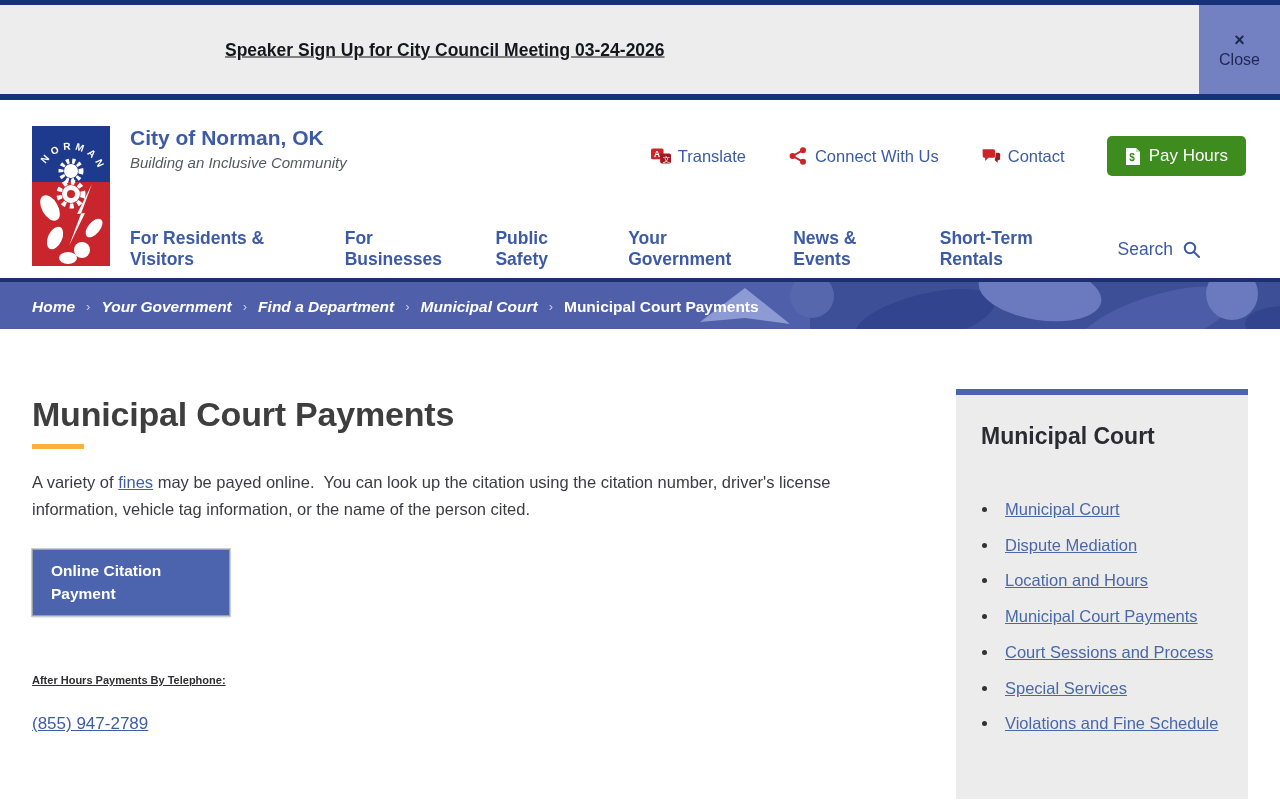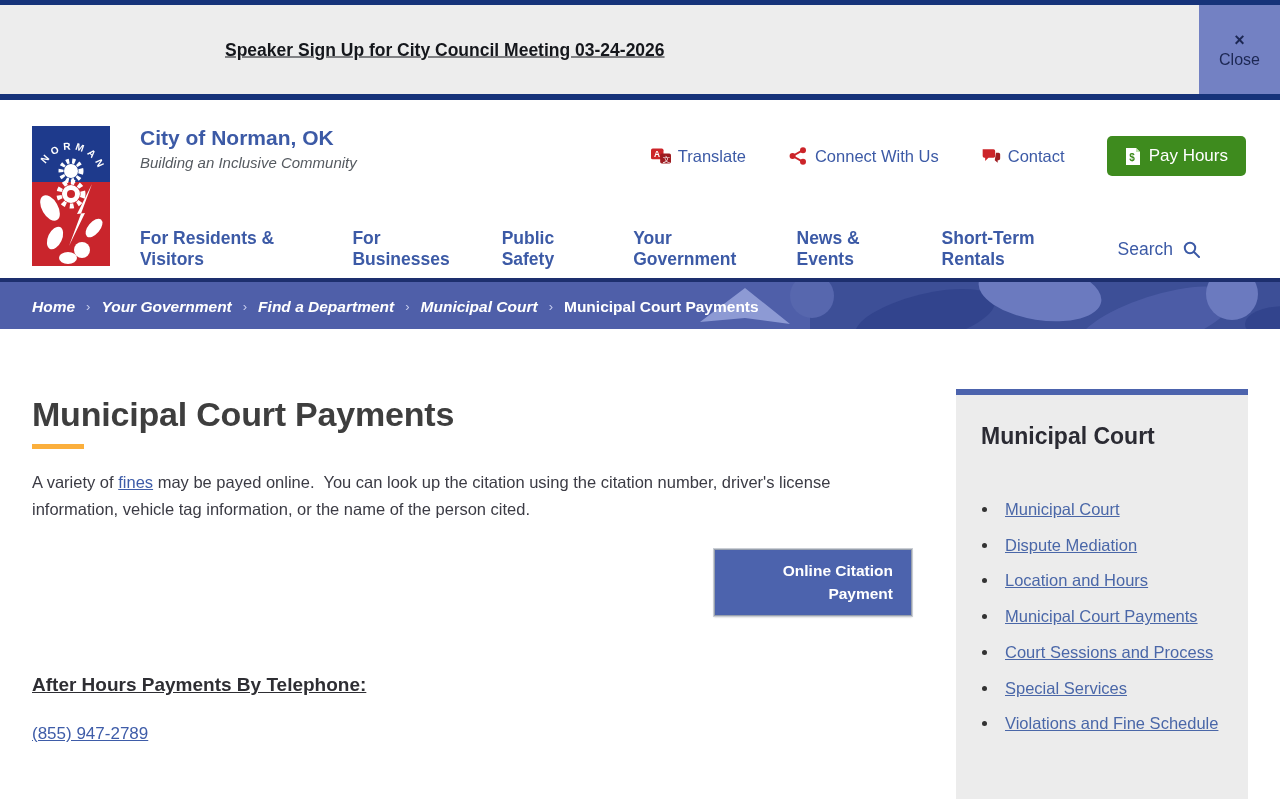--- a/index.html
+++ b/index.html
@@ -36,21 +36,21 @@
   .close-x { font-size: 18px; font-weight: bold; line-height: 1.2; }
   .close-word { font-size: 16px; }
 
   
   header { background: #fff; }
   .header-inner {
     width: 1216px; margin: 0 auto; padding-top: 26px; height: 178px;
     display: flex; align-items: flex-start;
   }
   .logo { display: block; width: 78px; height: 140px; flex: 0 0 78px; }
-  .header-right { flex: 1; padding-left: 30px; display: flex; flex-direction: column; }
+  .header-right { flex: 1; padding-left: 20px; display: flex; flex-direction: column; }
   .brand-row { display: flex; align-items: flex-start; }
   .site-title { font-size: 21px; font-weight: bold; color: var(--brand_blue, #3c5aa6); }
   .tagline { font-size: 15px; font-style: italic; color: #555a60; margin-top: 4px; }
   .utility { margin-left: auto; display: flex; align-items: center; padding-top: 10px; }
   .util-link { display: inline-flex; align-items: center; gap: 7px; margin-right: 42px;
     color: var(--brand_blue, #3c5aa6); font-size: 16.5px; text-decoration: none; }
   .util-icon { width: 20px; height: 20px; display: inline-block; }
   .pay-btn {
     display: inline-flex; align-items: center; gap: 8px;
     background: var(--green, #3e8b1e); color: #fff; font-size: 17px;
@@ -80,28 +80,28 @@
   .crumb-sep { color: #c6cdee; margin: 0 11px; font-size: 13px; }
   .crumb-current { color: #fff; font-weight: 600; }
 
   
   .content { width: 1216px; margin: 0 auto; display: flex; }
   .main-col { width: 900px; margin-top: 66px; }
   h1 { font-size: 34px; font-weight: 600; color: var(--heading_gray, #3e3e3e); letter-spacing: -.2px; }
   .title-rule { width: 52px; height: 5px; background: var(--yellow, #fbaf3c); margin-top: 10px; }
   .intro { margin-top: 20px; font-size: 16.5px; line-height: 1.64; color: #3b3b44; max-width: 884px; }
   .intro a { color: var(--link_blue, #3e5ca8); text-decoration: underline; }
-  .cta-wrap { margin-top: 26px; text-align: right; width: 880px; }
+  .cta-wrap { margin-top: 26px; text-align: left; width: 880px; }
   .cta-button {
     display: inline-block; background: var(--button_blue, #4c63ad); color: #fff;
     font-size: 15.5px; font-weight: bold; line-height: 1.45;
     width: 198px; padding: 10px 18px; text-decoration: none;
     border: 1px solid #98a0ad; outline: 1px solid #c9cdd4; box-shadow: 0 1px 2px rgba(0,0,0,.25);
   }
-  .after-hours { margin-top: 58px; font-size: 19px; font-weight: bold; color: #2e2e33; text-decoration: underline; }
+  .after-hours { margin-top: 58px; font-size: 11px; font-weight: bold; color: #2e2e33; text-decoration: underline; }
   .phone-link { display: inline-block; margin-top: 28px; font-size: 17px;
     color: var(--link_blue, #3e5ca8); text-decoration: underline; }
 
   
   .sidebar {
     width: 292px; margin-left: 24px; margin-top: 60px;
     border-top: 6px solid var(--sidebar_accent, #4c63ad);
     background: var(--sidebar_bg, #ececec);
     padding: 28px 24px 40px 25px; min-height: 410px;
   }

